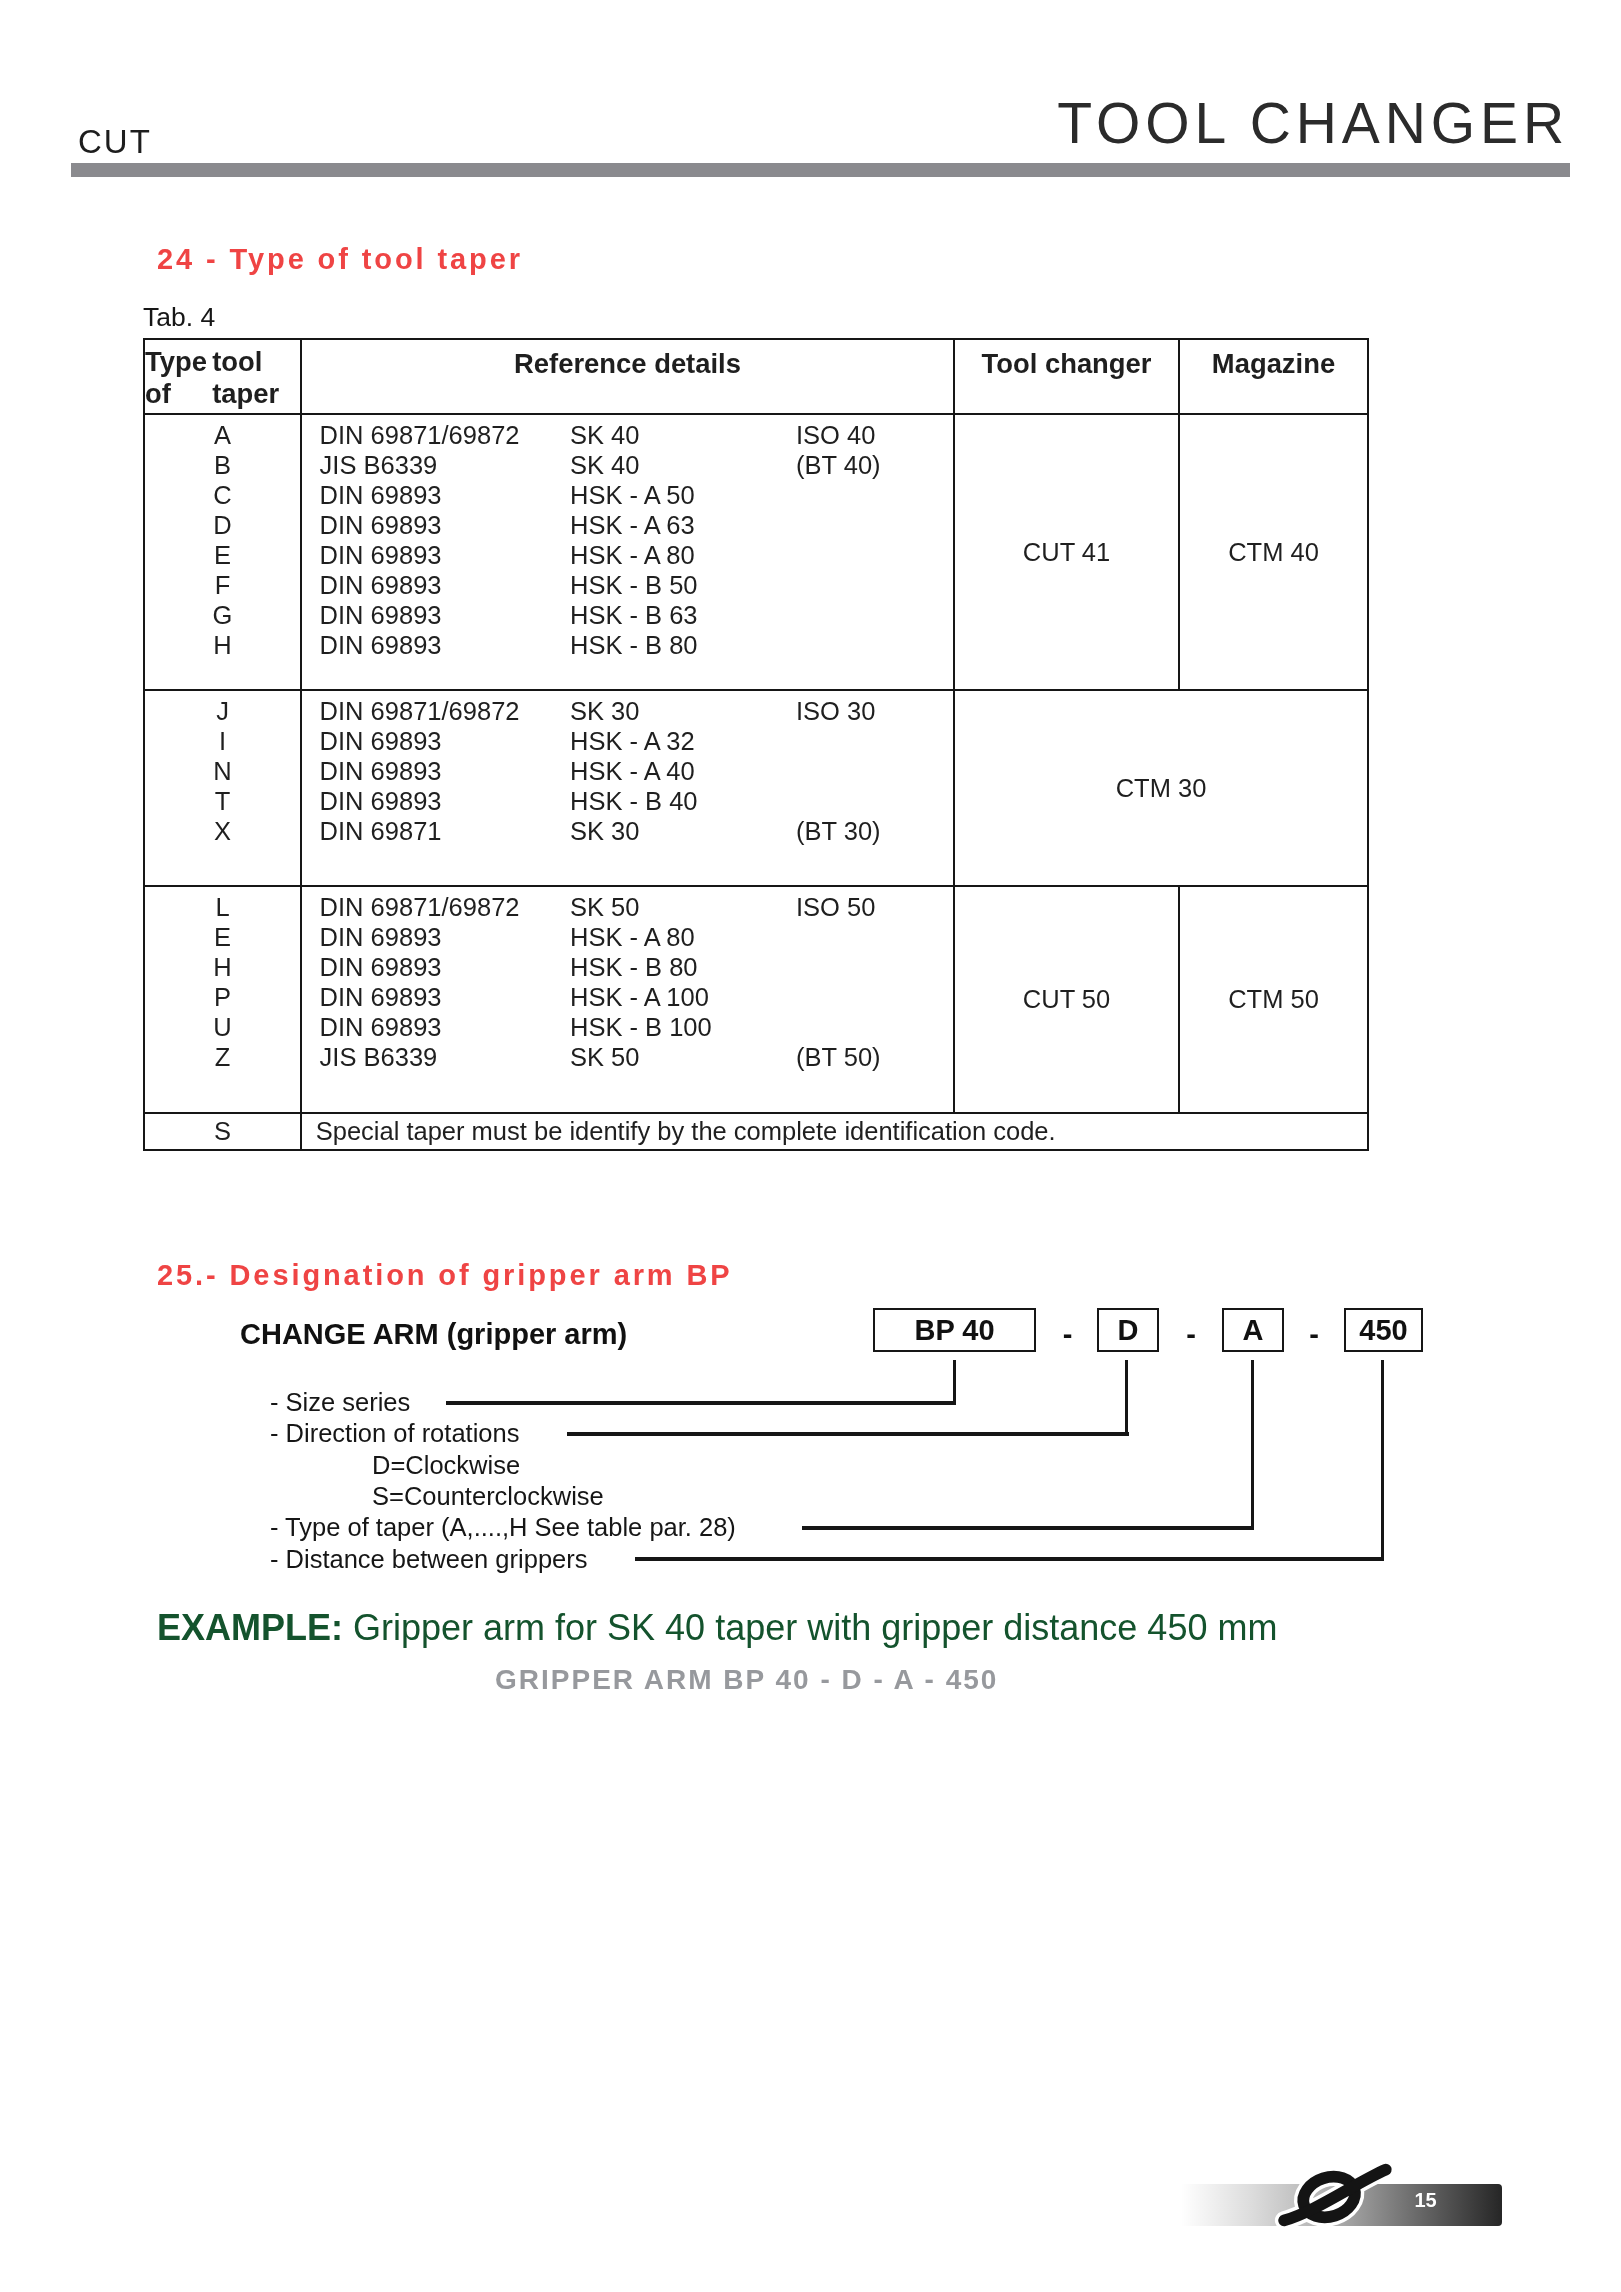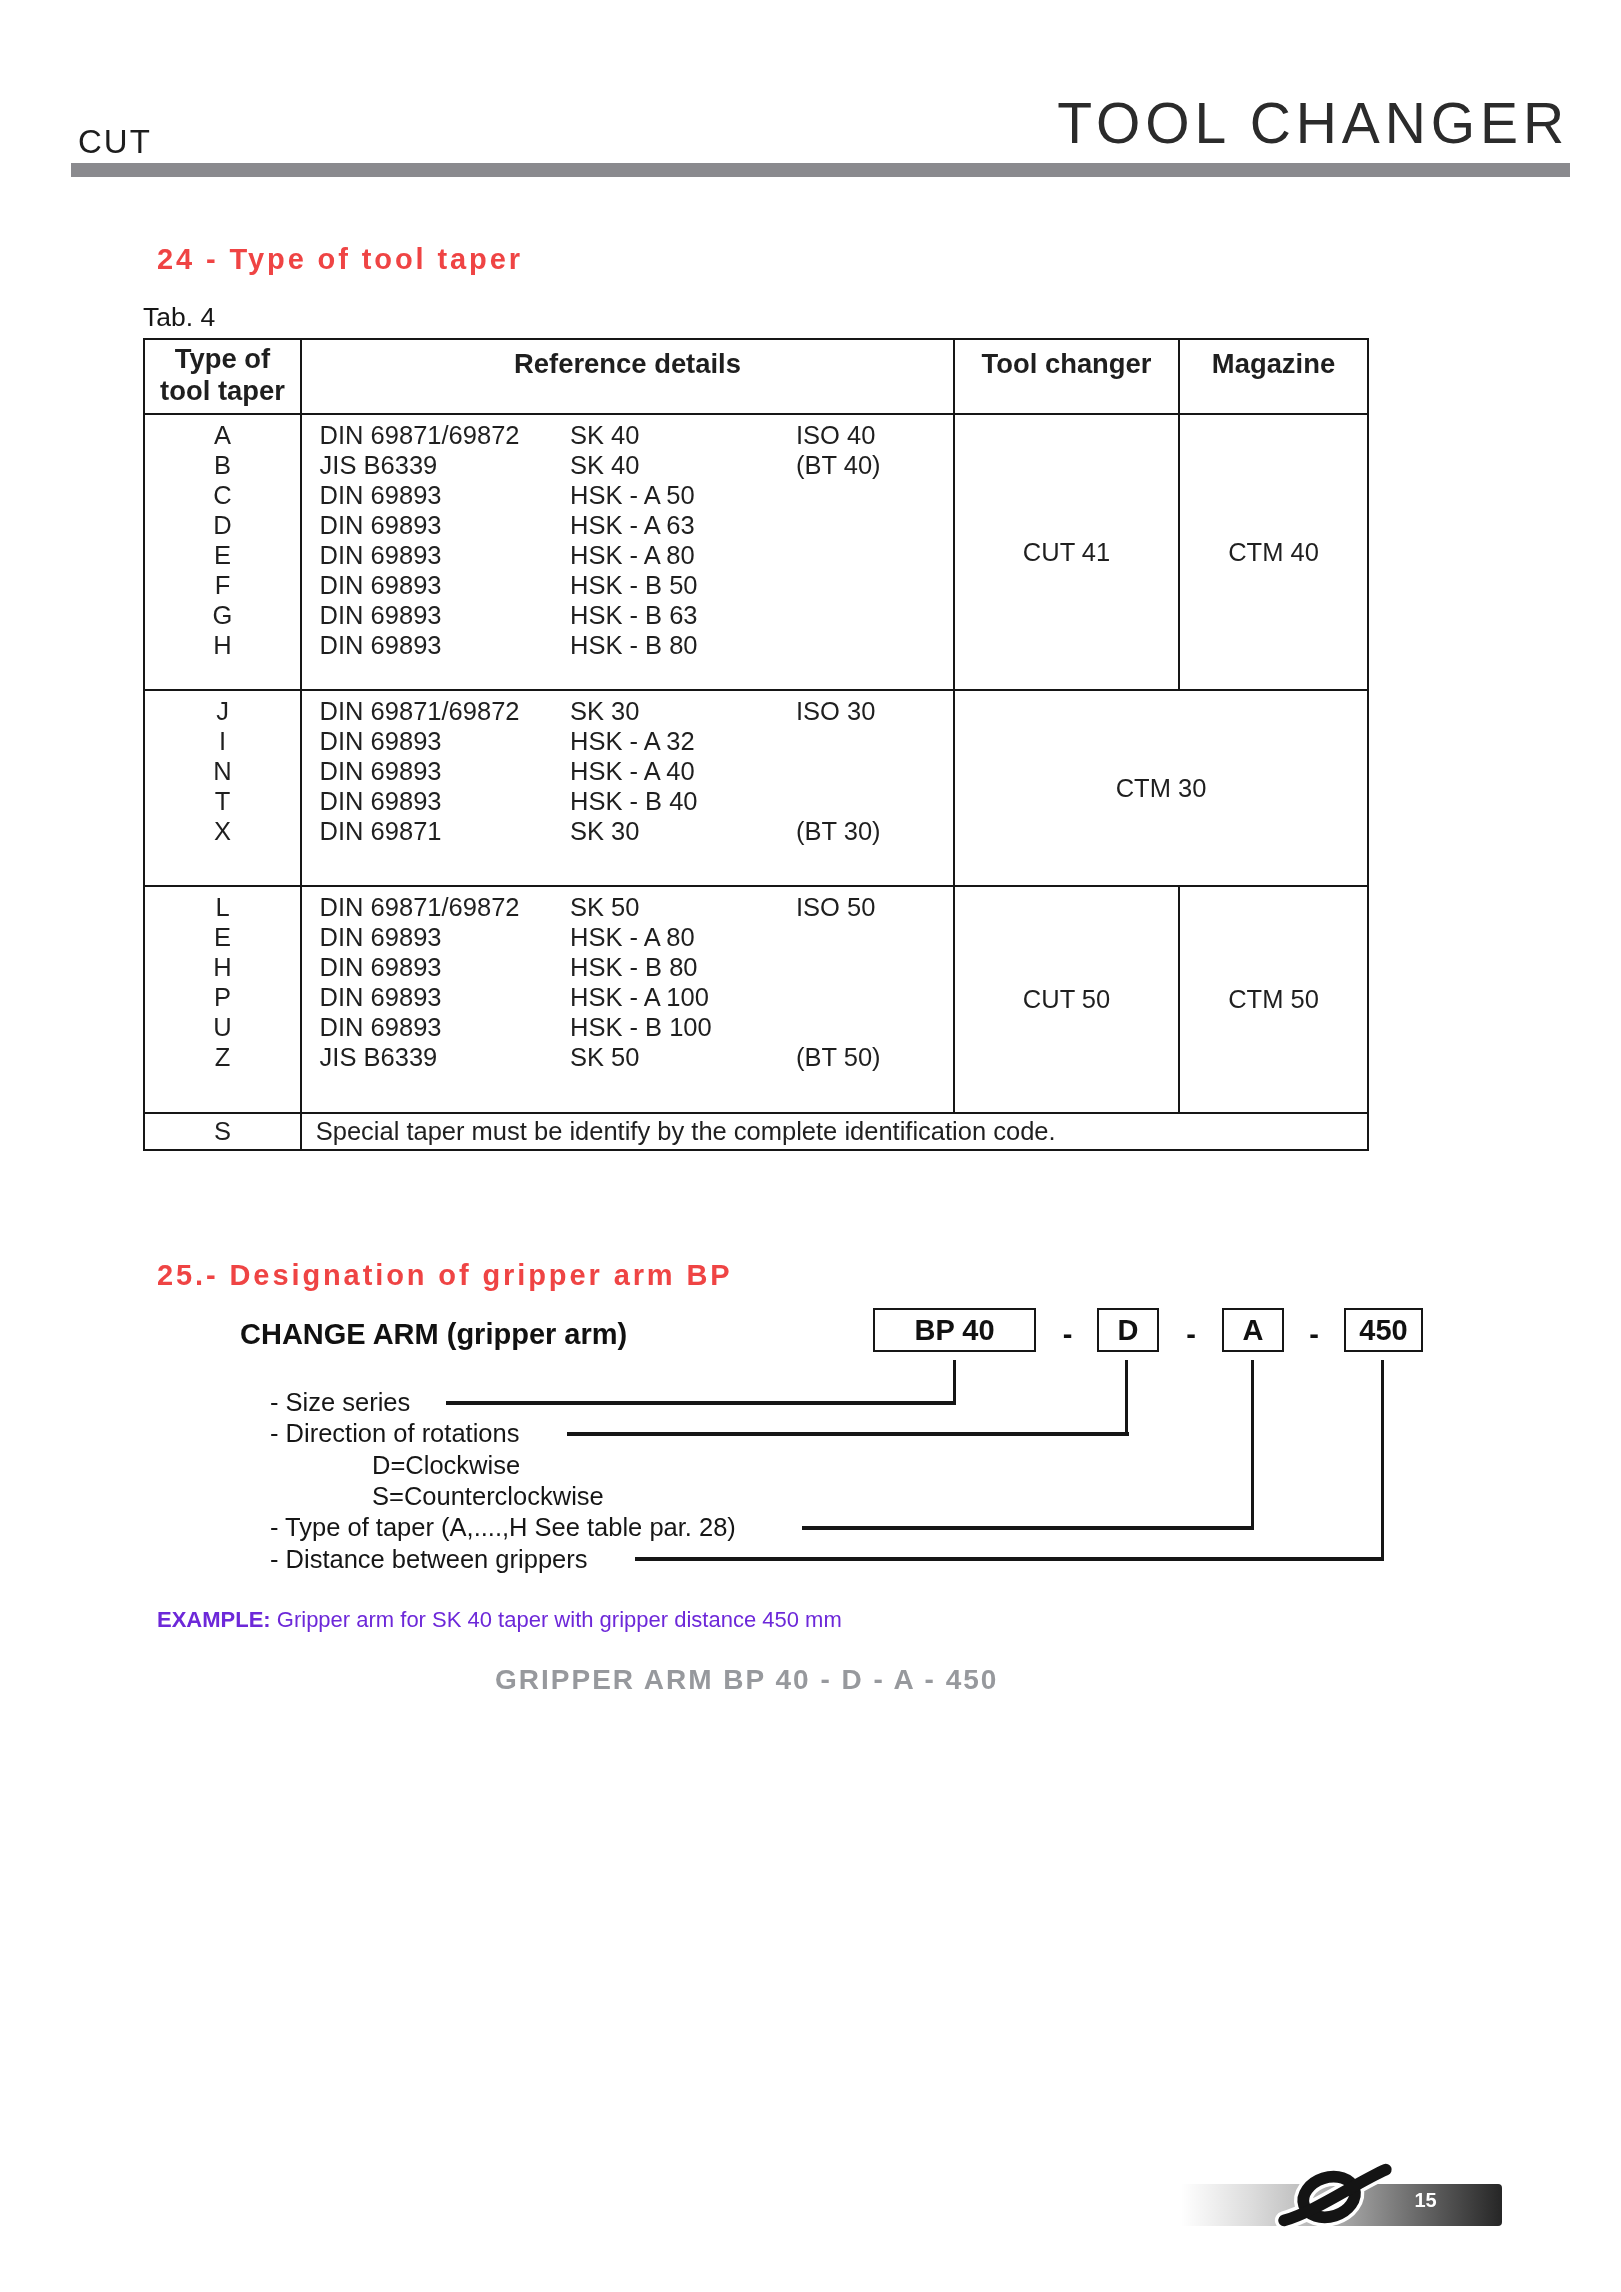--- a/index.html
+++ b/index.html
@@ -22,21 +22,21 @@
   
   .tbl{left:143px;top:338px;width:1222px;border:2.9px solid #161616;background:#fff;}
   .tr{display:flex;}
   .bb{border-bottom:2.9px solid #161616;}
   .c{box-sizing:border-box;}
   .c1{width:157px;border-right:2.9px solid #161616;}
   .c2{width:653px;border-right:2.9px solid #161616;}
   .c3{width:225px;border-right:2.9px solid #161616;}
   .c4{flex:1;}
   .head{height:73px;}
-  .head .c1{display:flex;flex-direction:column;align-items:center;padding-top:2.9px;
+  .head .c1{display:flex;flex-direction:row;align-items:center;padding-top:2.9px;
             font-weight:bold;font-size:27.4px;line-height:32px;}
   .head .hcell{font-weight:bold;font-size:27.4px;text-align:center;padding-top:7.8px;}
   .codes{display:flex;flex-direction:column;align-items:center;padding-top:4.9px;}
   .codes div{height:30px;line-height:30px;font-size:25.5px;}
   .refs{padding-top:4.9px;}
   .refline{display:flex;height:30px;line-height:30px;font-size:25.5px;white-space:nowrap;}
   .refline .s1{width:268px;padding-left:17.6px;box-sizing:border-box;}
   .refline .s2{width:226px;}
   .refline .s3{flex:1;}
   .mid{display:flex;align-items:center;justify-content:center;font-size:25.5px;}
@@ -50,21 +50,21 @@
   
   .change-arm{left:240px;top:1318px;font-weight:bold;font-size:29px;white-space:nowrap;color:#111;}
   .codebox{border:2.9px solid #161616;box-sizing:border-box;height:44px;
            display:flex;align-items:center;justify-content:center;
            font-weight:bold;font-size:29px;color:#111;background:#fff;}
   .dash{height:52px;display:flex;align-items:center;justify-content:center;
         font-weight:bold;font-size:29px;color:#111;}
   .vline{position:absolute;width:2.9px;background:#161616;}
   .hline{position:absolute;height:3.9px;background:#161616;}
   .callout{position:absolute;font-size:25.5px;line-height:29px;color:#161616;white-space:nowrap;}
-  .example{left:157px;top:1607px;font-size:22px;white-space:nowrap;color:#6d28d9;}
+  .example{left:157px;top:1607px;font-size:36px;white-space:nowrap;color:#14532d;}
   .example b{font-weight:bold;}
   .result{left:495px;top:1664px;font-weight:bold;font-size:28px;letter-spacing:2px;
           color:#97999d;white-space:nowrap;}
 
   
   .foot-bar{left:1181px;top:2184px;width:321px;height:42px;
     background:linear-gradient(90deg,#ffffff 0%,#dcdcdc 22%,#a8a8a8 50%,#5e5e5e 78%,#262626 100%);
     border-radius:0 3.9px 3.9px 0;}
   .page-num{left:1396px;top:2189px;width:59px;text-align:center;
     font-weight:bold;font-size:20px;color:#ffffff;}

